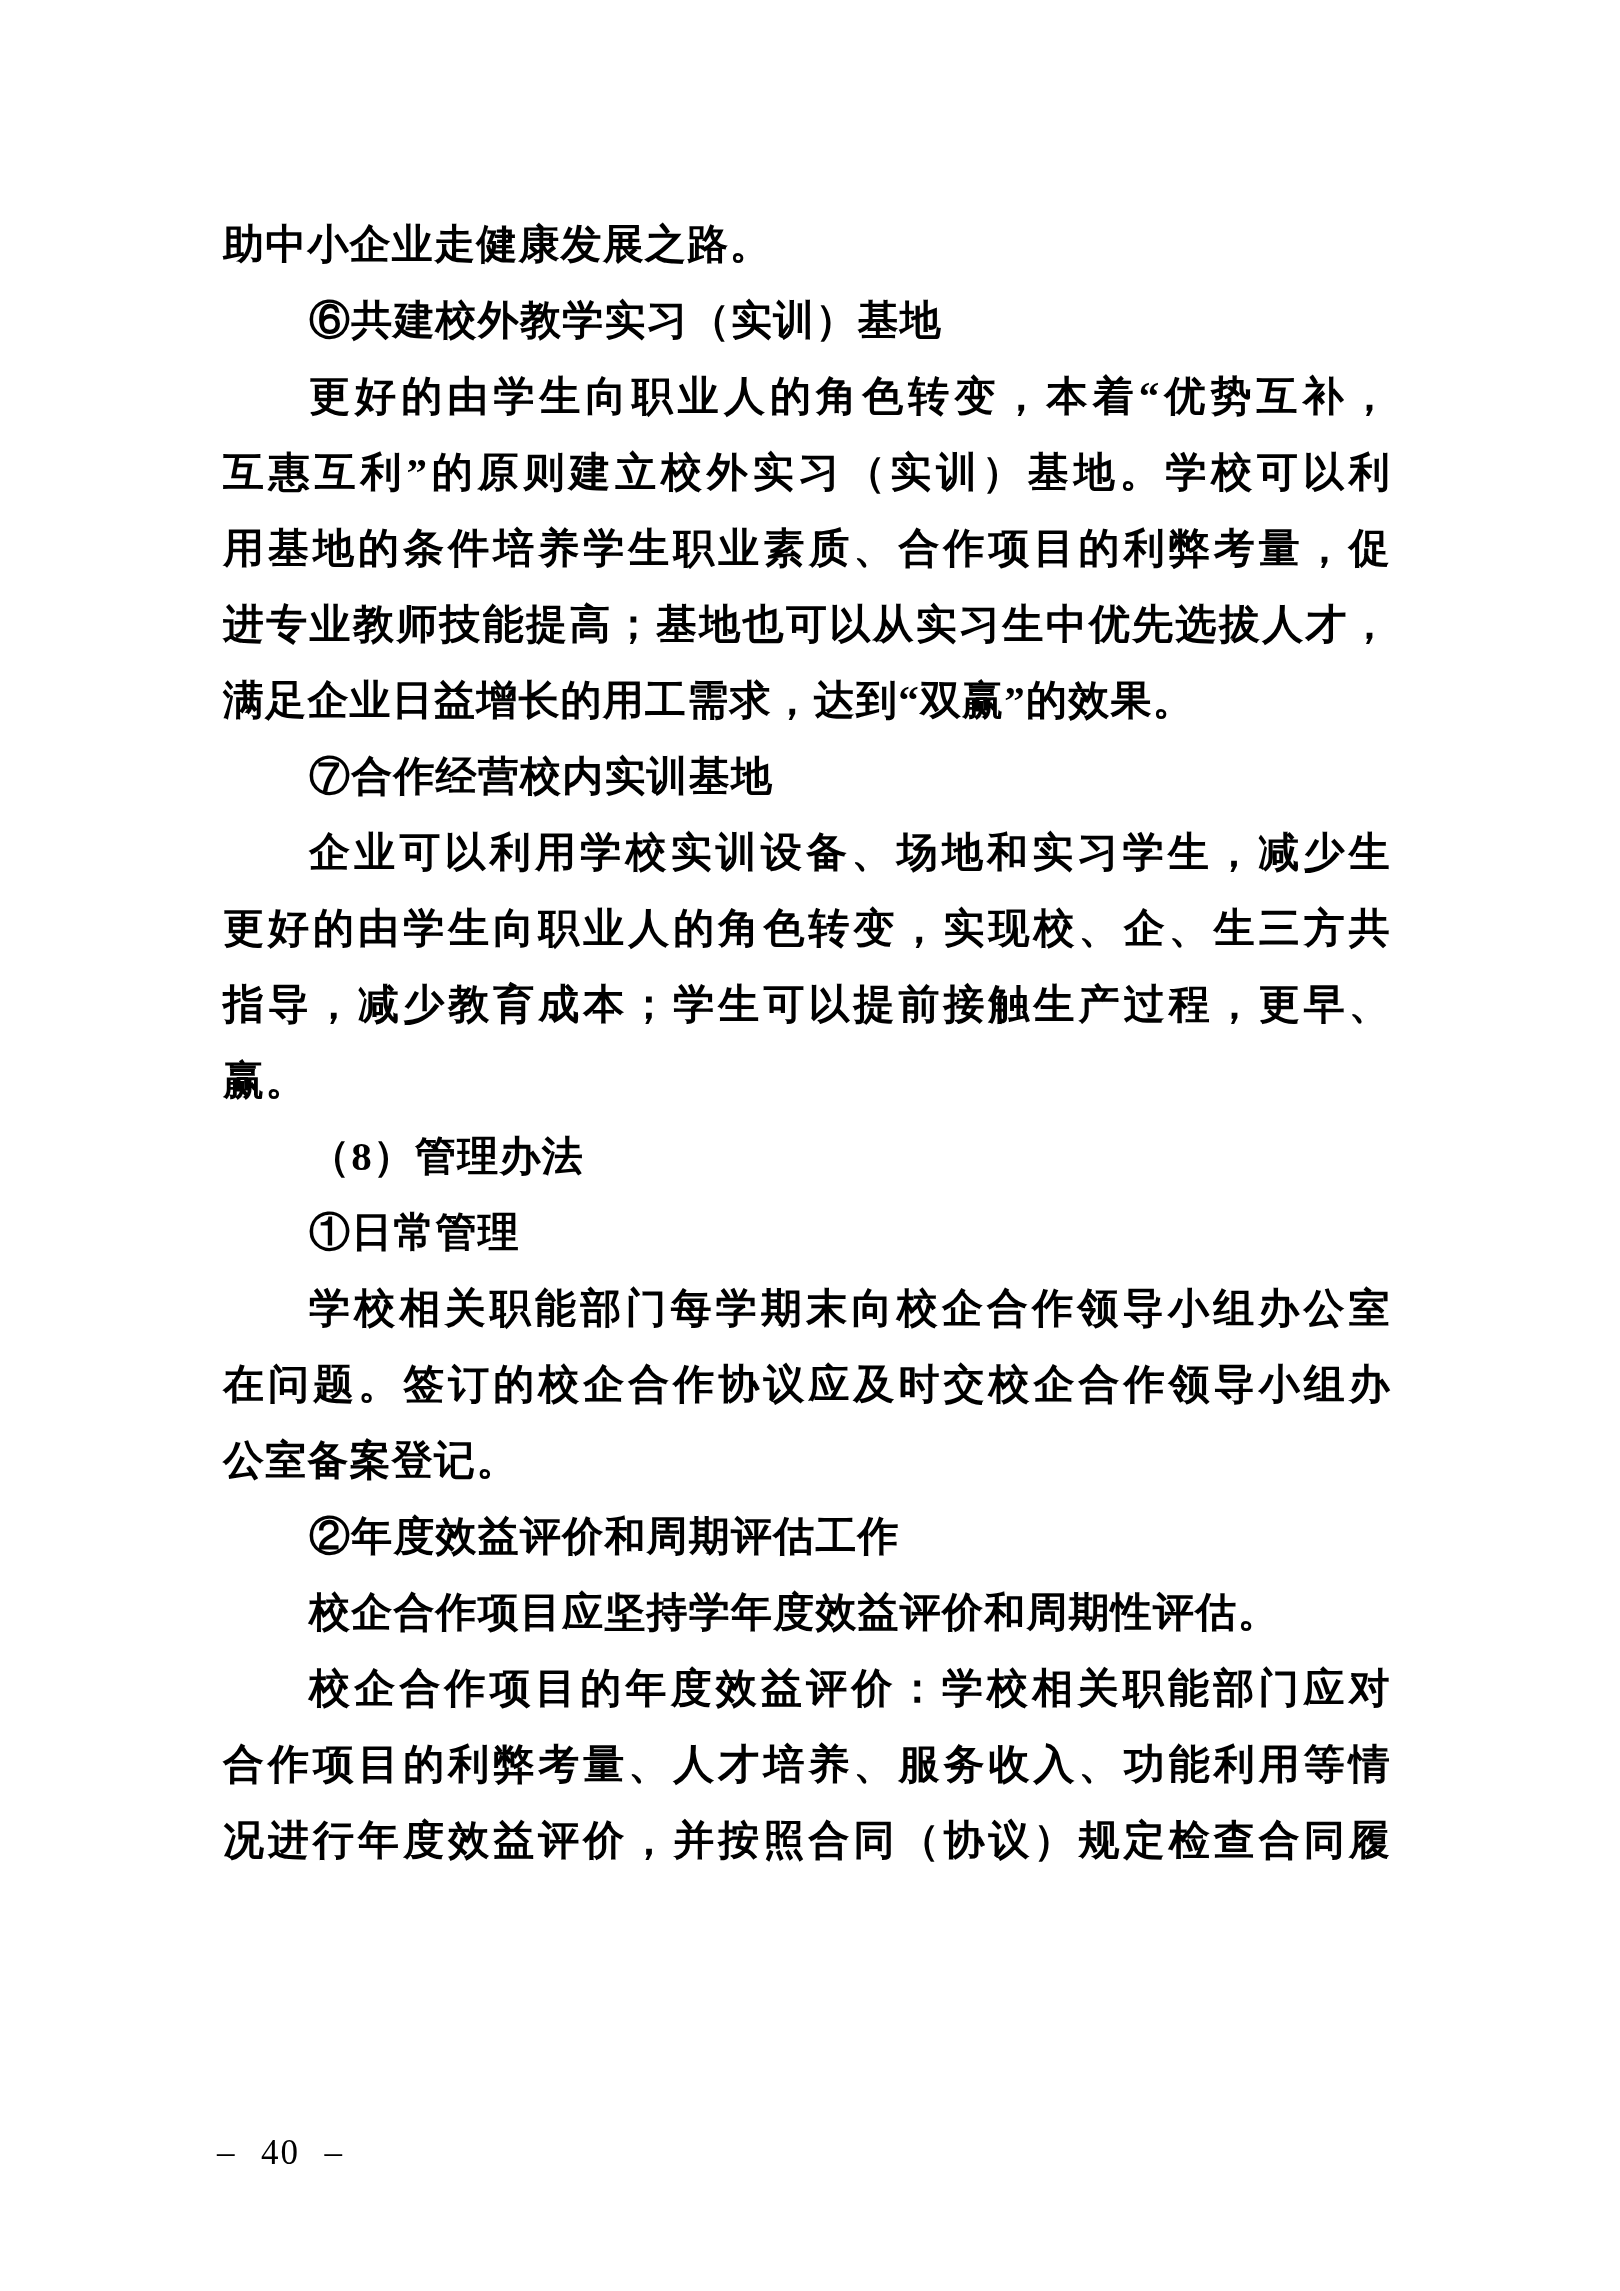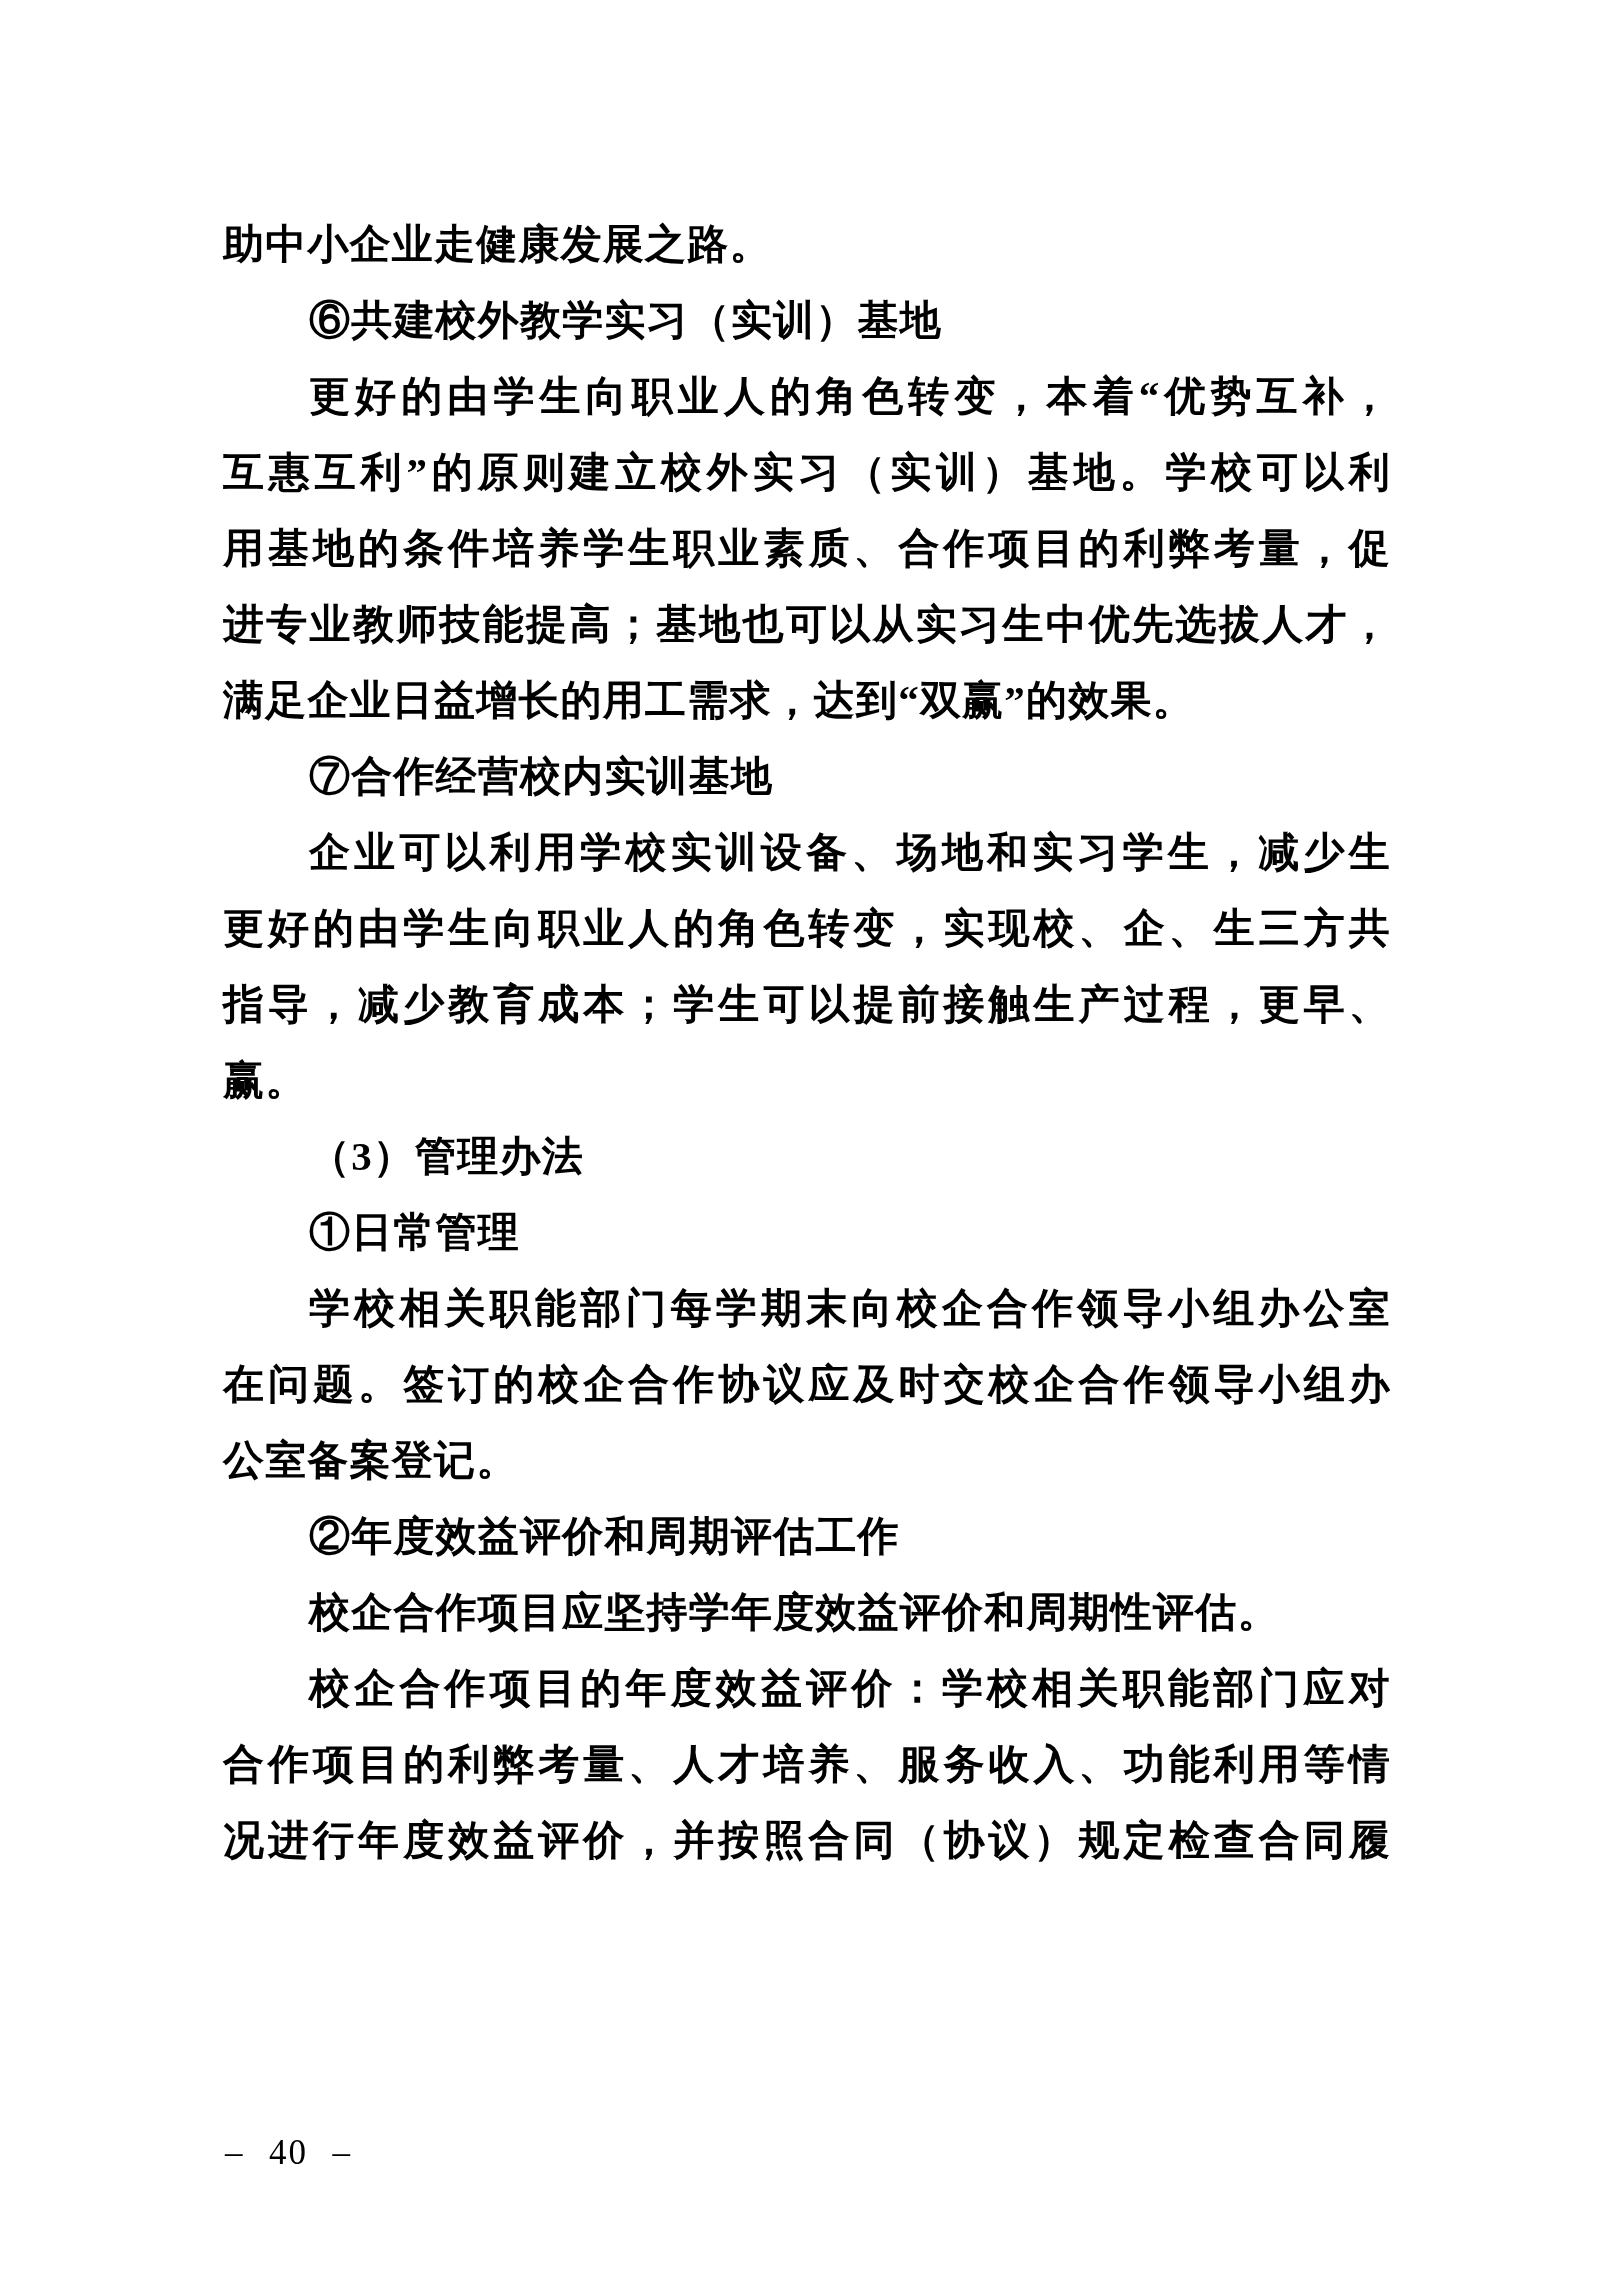--- a/index.html
+++ b/index.html
@@ -35,21 +35,21 @@
   .line.indent {
     padding-left: 86px;
   }
   .line.justify {
     white-space: normal;
     text-align: justify;
     text-align-last: justify;
   }
   .footer {
     position: absolute;
-    left: 225px;
+    left: 217px;
     top: 2135px;
     font-size: 35px;
     line-height: 35px;
     letter-spacing: 2px;
     word-spacing: 13.7px;
     color: #000000;
   }
 </style>
 </head>
 <body>
@@ -61,21 +61,21 @@
     <div class="line indent justify">更好的由学生向职业人的角色转变，本着“优势互补，</div>
     <div class="line justify">互惠互利”的原则建立校外实习（实训）基地。学校可以利</div>
     <div class="line justify">用基地的条件培养学生职业素质、合作项目的利弊考量，促</div>
     <div class="line justify">进专业教师技能提高；基地也可以从实习生中优先选拔人才，</div>
     <div class="line">满足企业日益增长的用工需求，达到“双赢”的效果。</div>
     <div class="line indent">⑦合作经营校内实训基地</div>
     <div class="line indent justify">企业可以利用学校实训设备、场地和实习学生，减少生</div>
     <div class="line justify">更好的由学生向职业人的角色转变，实现校、企、生三方共</div>
     <div class="line justify">指导，减少教育成本；学生可以提前接触生产过程，更早、</div>
     <div class="line">赢。</div>
-    <div class="line indent">（3）管理办法</div>
+    <div class="line indent">（8）管理办法</div>
     <div class="line indent">①日常管理</div>
     <div class="line indent justify">学校相关职能部门每学期末向校企合作领导小组办公室</div>
     <div class="line justify">在问题。签订的校企合作协议应及时交校企合作领导小组办</div>
     <div class="line">公室备案登记。</div>
     <div class="line indent">②年度效益评价和周期评估工作</div>
     <div class="line indent">校企合作项目应坚持学年度效益评价和周期性评估。</div>
     <div class="line indent justify">校企合作项目的年度效益评价：学校相关职能部门应对</div>
     <div class="line justify">合作项目的利弊考量、人才培养、服务收入、功能利用等情</div>
     <div class="line justify">况进行年度效益评价，并按照合同（协议）规定检查合同履</div>
   </div>

